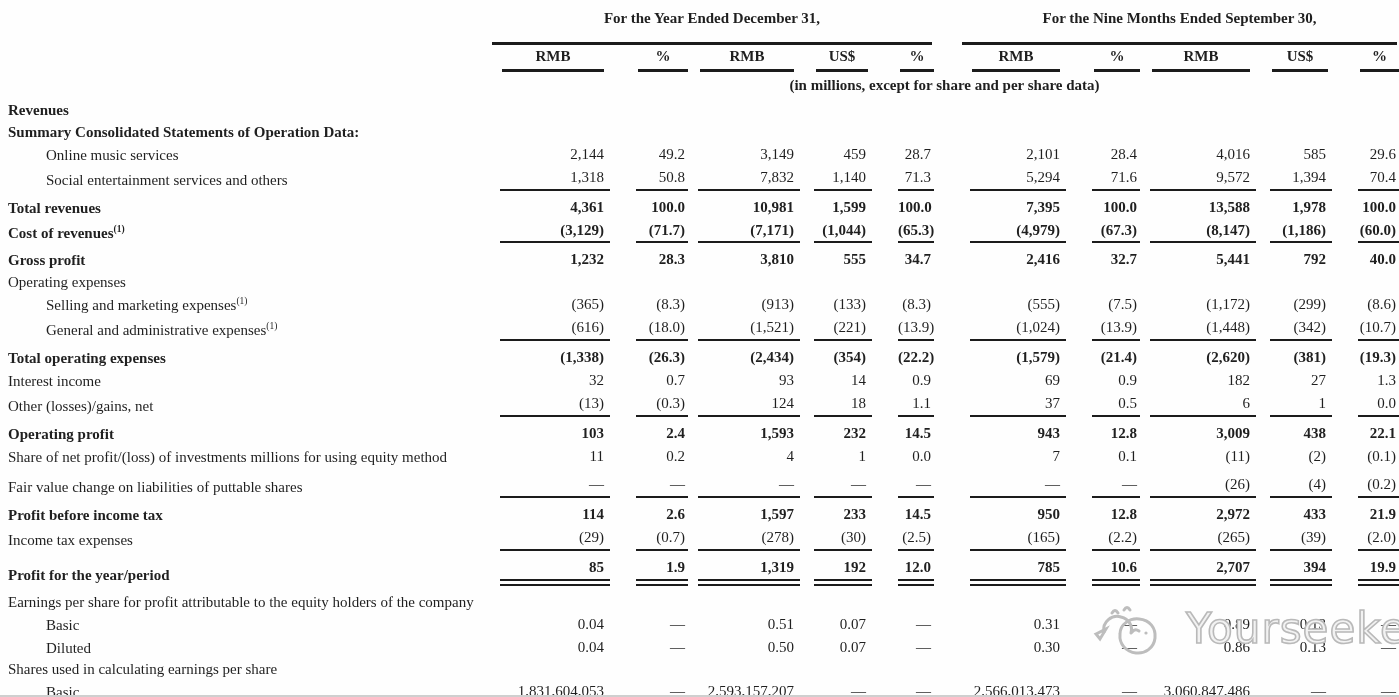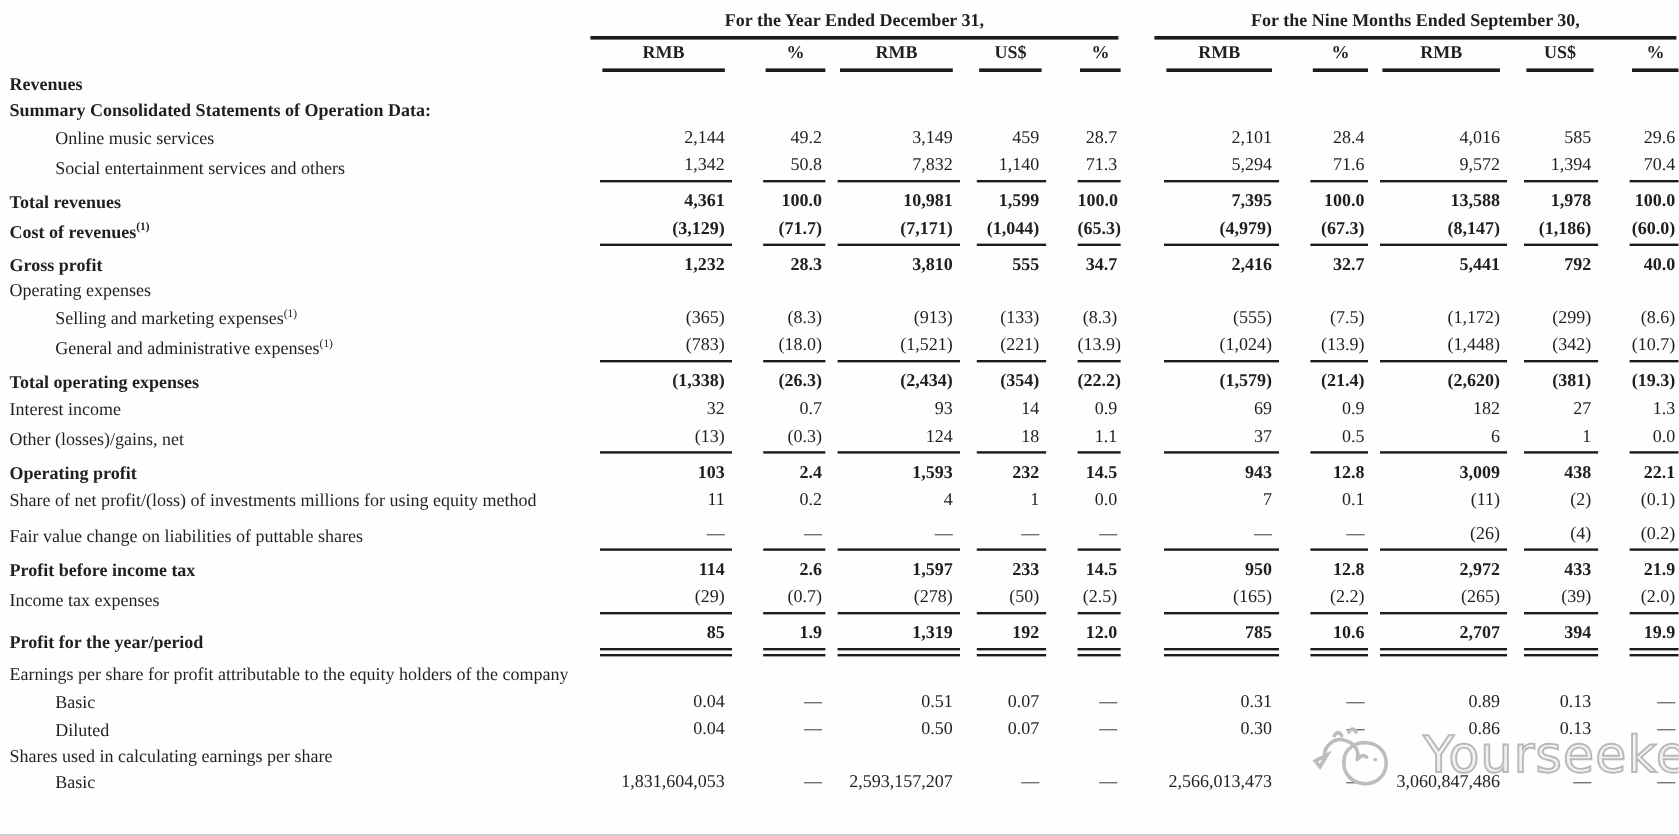--- a/index.html
+++ b/index.html
@@ -22,21 +22,21 @@
   th, td {
     padding: 1px 0;
     vertical-align: bottom;
     font-size: 15px;
     line-height: 1.33;
     font-weight: 400;
     overflow: hidden;
   }
   thead th { font-weight: 700; vertical-align: bottom; }
   
-  .grp .rule  { border-bottom: 3px solid #1c1c1c; padding-bottom: 1px; margin: 0 2px; text-align: center; white-space: nowrap; }
+  .grp .rule  { border-bottom: 3px solid #1c1c1c; padding-bottom: 13px; margin: 0 2px; text-align: center; white-space: nowrap; }
   .yr  .rule  { border-bottom: 3px solid #1c1c1c; padding-bottom: 1px; margin: 0 10px; text-align: center; }
   .colh .rule { border-bottom: 3px solid #1c1c1c; padding-bottom: 2px; text-align: center; }
   th.colh.rmb .rule { margin: 0 6px 0 12px; }
   th.colh.usd .rule { margin: 0 4px 0 16px; }
   th.colh.pct .rule { margin: 0 0 0 28px; }
   .note { text-align: center; font-weight: 700; padding-top: 3px; padding-bottom: 4px; white-space: nowrap; }
   
   td.lbl { text-align: left; padding-left: 8px; padding-right: 26px; }
   td.lbl.ind1 { padding-left: 46px; }
   td.lbl.hang { padding-left: 38px; padding-right: 6px; text-indent: -30px; }
@@ -135,20 +135,24 @@
         <th class="colh rmb">
             <div class="rule">RMB</div>
           </th>
         <th class="colh usd">
             <div class="rule">US$</div>
           </th>
         <th class="colh pct">
             <div class="rule">%</div>
           </th>
       </tr>
+      <tr>
+        <th class="lbl"></th>
+        <th colspan="11" class="note">(in millions, except for share and per share data)</th>
+      </tr>
     </thead>
     <tbody>
         <tr class="bold">
           <td class="lbl">Revenues</td>
           <td class="num rmb">
             <div class="cv"></div>
           </td>
           <td class="num pct">
             <div class="cv"></div>
           </td>
@@ -242,21 +246,21 @@
           <td class="num usd">
             <div class="cv">585</div>
           </td>
           <td class="num pct">
             <div class="cv">29.6</div>
           </td>
         </tr>
         <tr class="line-single">
           <td class="lbl ind1">Social entertainment services and others</td>
           <td class="num rmb">
-            <div class="cv">1,342</div>
+            <div class="cv">1,318</div>
           </td>
           <td class="num pct">
             <div class="cv">50.8</div>
           </td>
           <td class="num rmb">
             <div class="cv">7,832</div>
           </td>
           <td class="num usd">
             <div class="cv">1,140</div>
           </td>
@@ -446,21 +450,21 @@
           <td class="num usd">
             <div class="cv">(299)</div>
           </td>
           <td class="num pct">
             <div class="cv">(8.6)</div>
           </td>
         </tr>
         <tr class="line-single">
           <td class="lbl ind1">General and administrative expenses<sup>(1)</sup></td>
           <td class="num rmb">
-            <div class="cv">(783)</div>
+            <div class="cv">(616)</div>
           </td>
           <td class="num pct">
             <div class="cv">(18.0)</div>
           </td>
           <td class="num rmb">
             <div class="cv">(1,521)</div>
           </td>
           <td class="num usd">
             <div class="cv">(221)</div>
           </td>
@@ -727,21 +731,21 @@
           <td class="num rmb">
             <div class="cv">(29)</div>
           </td>
           <td class="num pct">
             <div class="cv">(0.7)</div>
           </td>
           <td class="num rmb">
             <div class="cv">(278)</div>
           </td>
           <td class="num usd">
-            <div class="cv">(50)</div>
+            <div class="cv">(30)</div>
           </td>
           <td class="num pct">
             <div class="cv">(2.5)</div>
           </td>
           <td class="gapc"></td>
           <td class="num rmb">
             <div class="cv">(165)</div>
           </td>
           <td class="num pct">
             <div class="cv">(2.2)</div>

